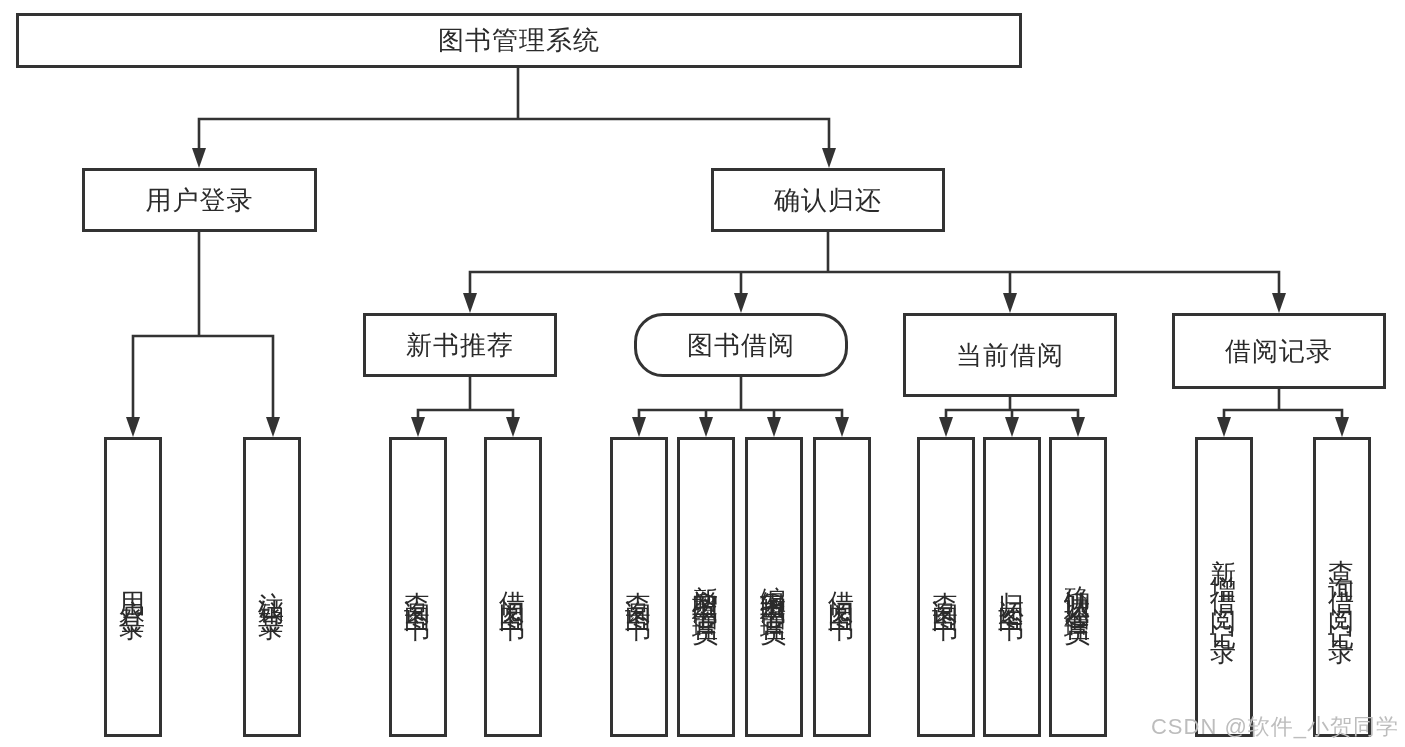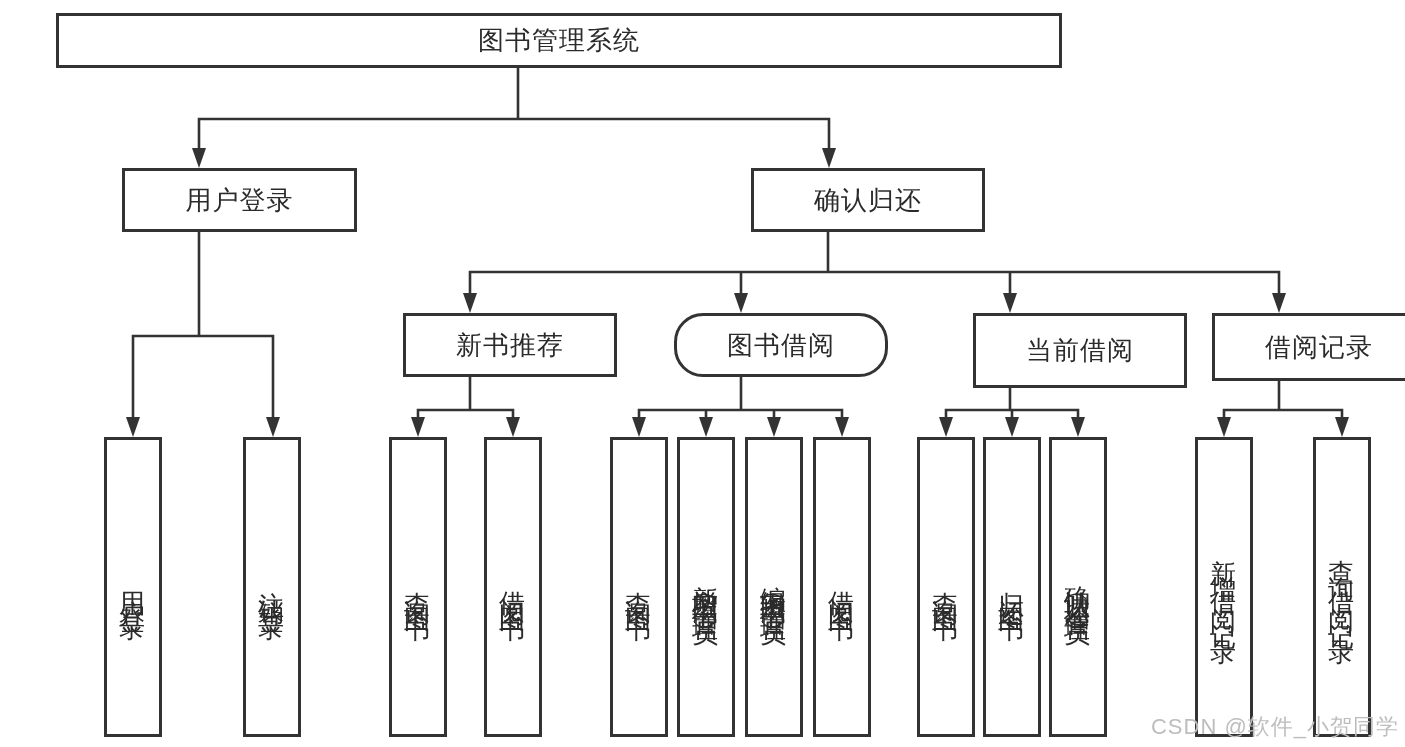--- a/index.html
+++ b/index.html
@@ -45,21 +45,20 @@
     background:var(--background);
     color:var(--text);
     display:flex;
     align-items:center;
     justify-content:center;
     text-align:center;
   }
   .hbox{
     font-size:26px;
     letter-spacing:1px;
-    margin-left:40px;
   }
   .vbox{
     writing-mode:vertical-rl;
     text-orientation:mixed;
     font-size:26px;
     top:437px;
     width:58px;
     height:300px;
   }
   .ls-short{letter-spacing:8px;}
@@ -131,24 +130,24 @@
       <polygon class="c-arrow" points="1217,417 1231,417 1224,437"></polygon>
       <polygon class="c-arrow" points="1335,417 1349,417 1342,437"></polygon>
     </g>
   </svg>
 
   <div class="node hbox" style="left:16px;top:13px;width:1006px;height:55px;">图书管理系统</div>
 
   <div class="node hbox" style="left:82px;top:168px;width:235px;height:64px;">用户登录</div>
   <div class="node hbox" style="left:711px;top:168px;width:234px;height:64px;">确认归还</div>
 
-  <div class="node hbox" style="left:363px;top:313px;width:214px;height:64px;">新书推荐</div>
+  <div class="node hbox" style="left:363px;top:313px;width:194px;height:64px;">新书推荐</div>
   <div class="node hbox" style="left:634px;top:313px;width:214px;height:64px;border-radius:29px;">图书借阅</div>
-  <div class="node hbox" style="left:933px;top:313px;width:214px;height:75px;">当前借阅</div>
-  <div class="node hbox" style="left:1172px;top:313px;width:214px;height:68px;">借阅记录</div>
+  <div class="node hbox" style="left:903px;top:313px;width:214px;height:84px;">当前借阅</div>
+  <div class="node hbox" style="left:1172px;top:313px;width:214px;height:76px;">借阅记录</div>
 
   <div class="node vbox ls-short" style="left:104px;">用户登录</div>
   <div class="node vbox ls-short" style="left:243px;">注销登录</div>
 
   <div class="node vbox ls-short" style="left:389px;">查询图书</div>
   <div class="node vbox ls-short" style="left:484px;">借阅图书</div>
 
   <div class="node vbox ls-short" style="left:610px;">查询图书</div>
   <div class="node vbox ls-tight" style="left:677px;">新增图书（管理员）</div>
   <div class="node vbox ls-tight" style="left:745px;">编辑图书（管理员）</div>

